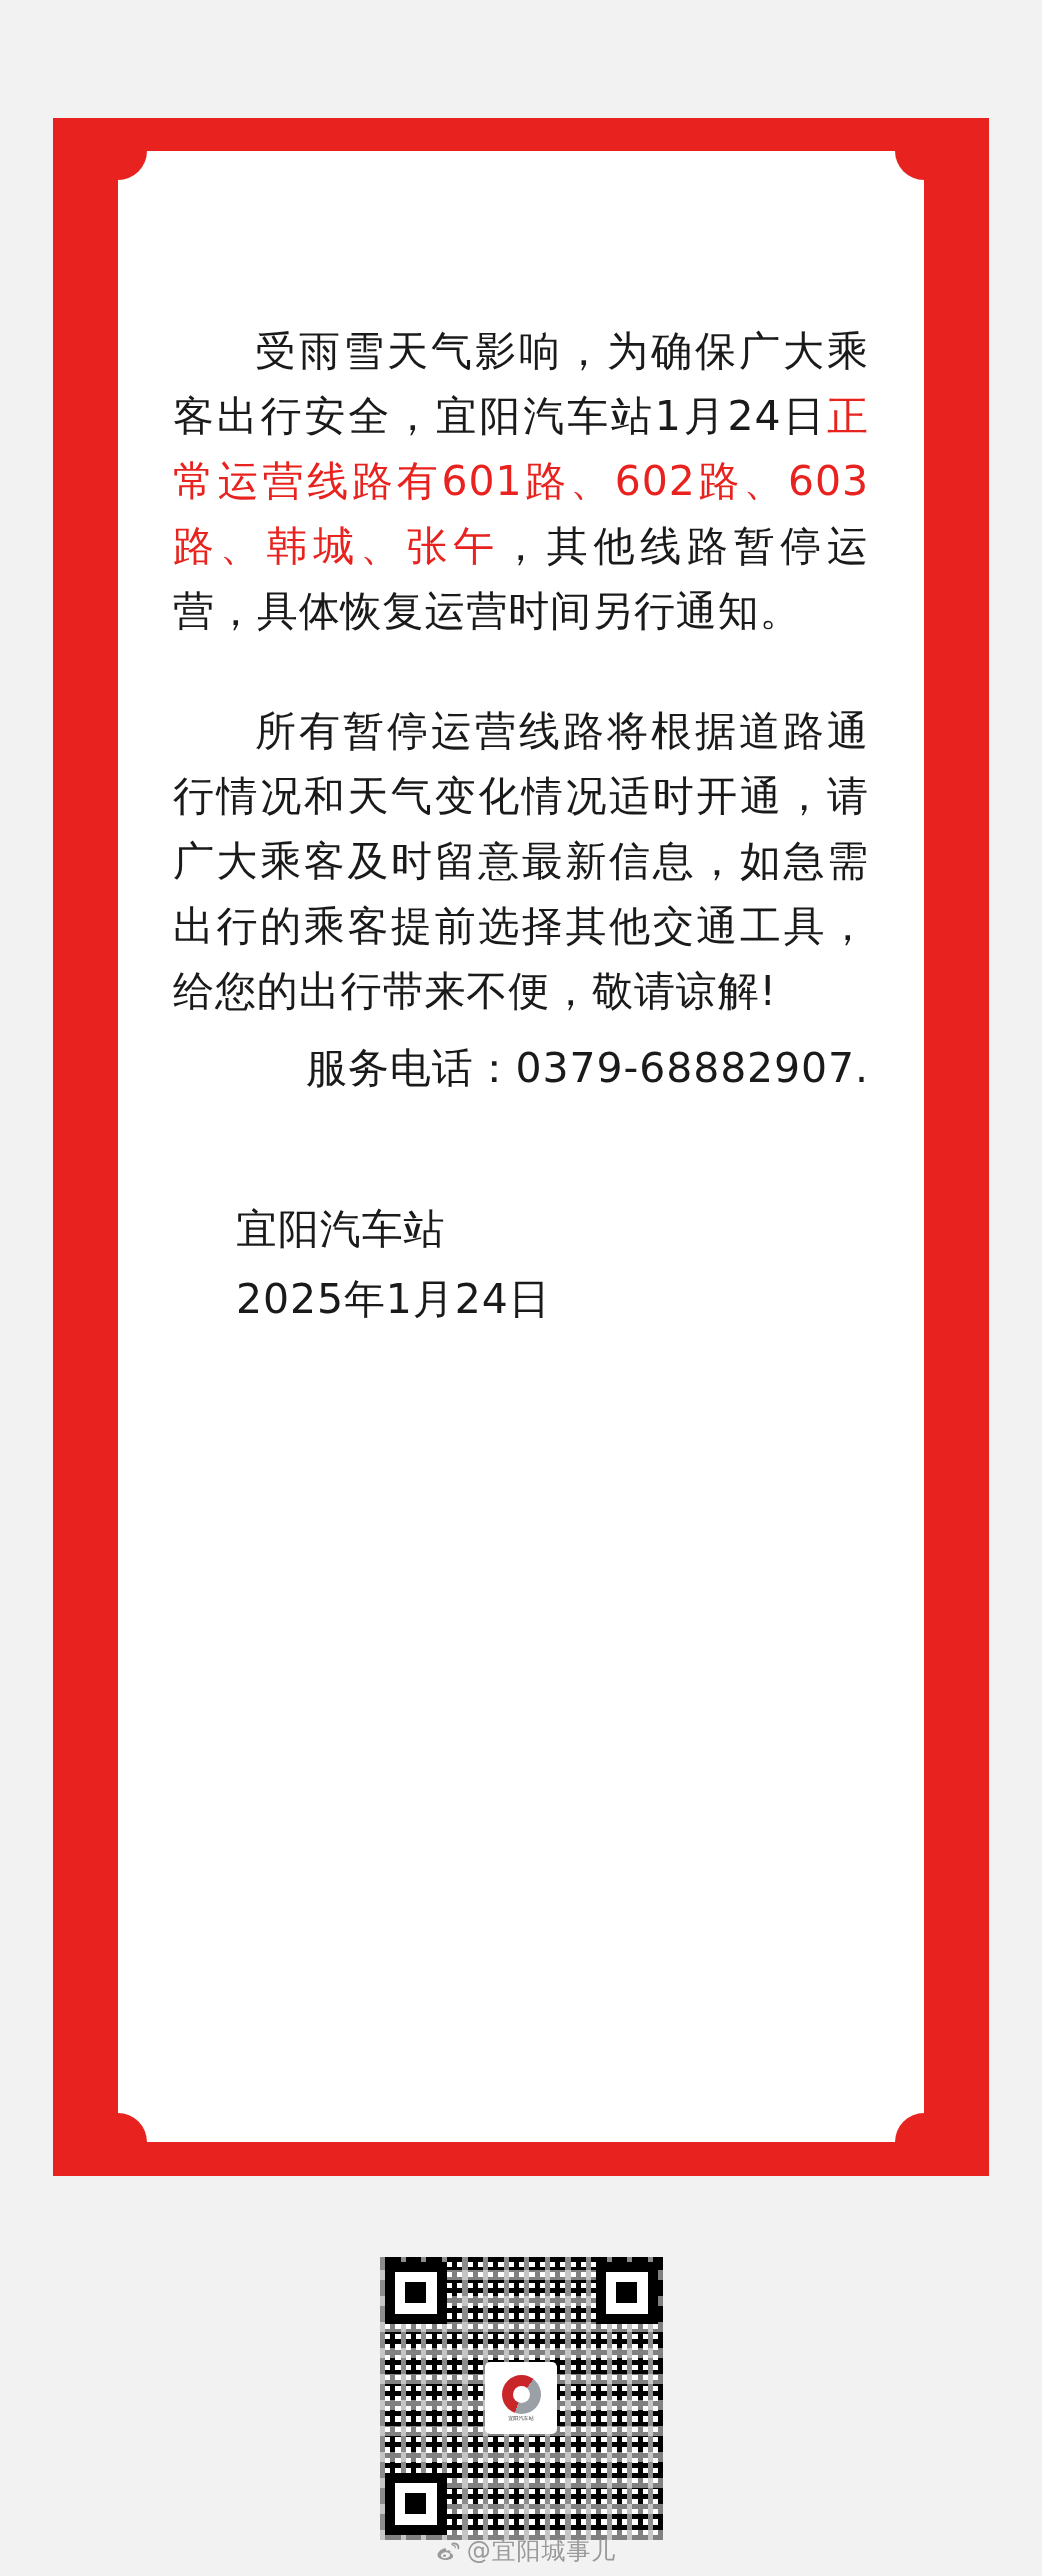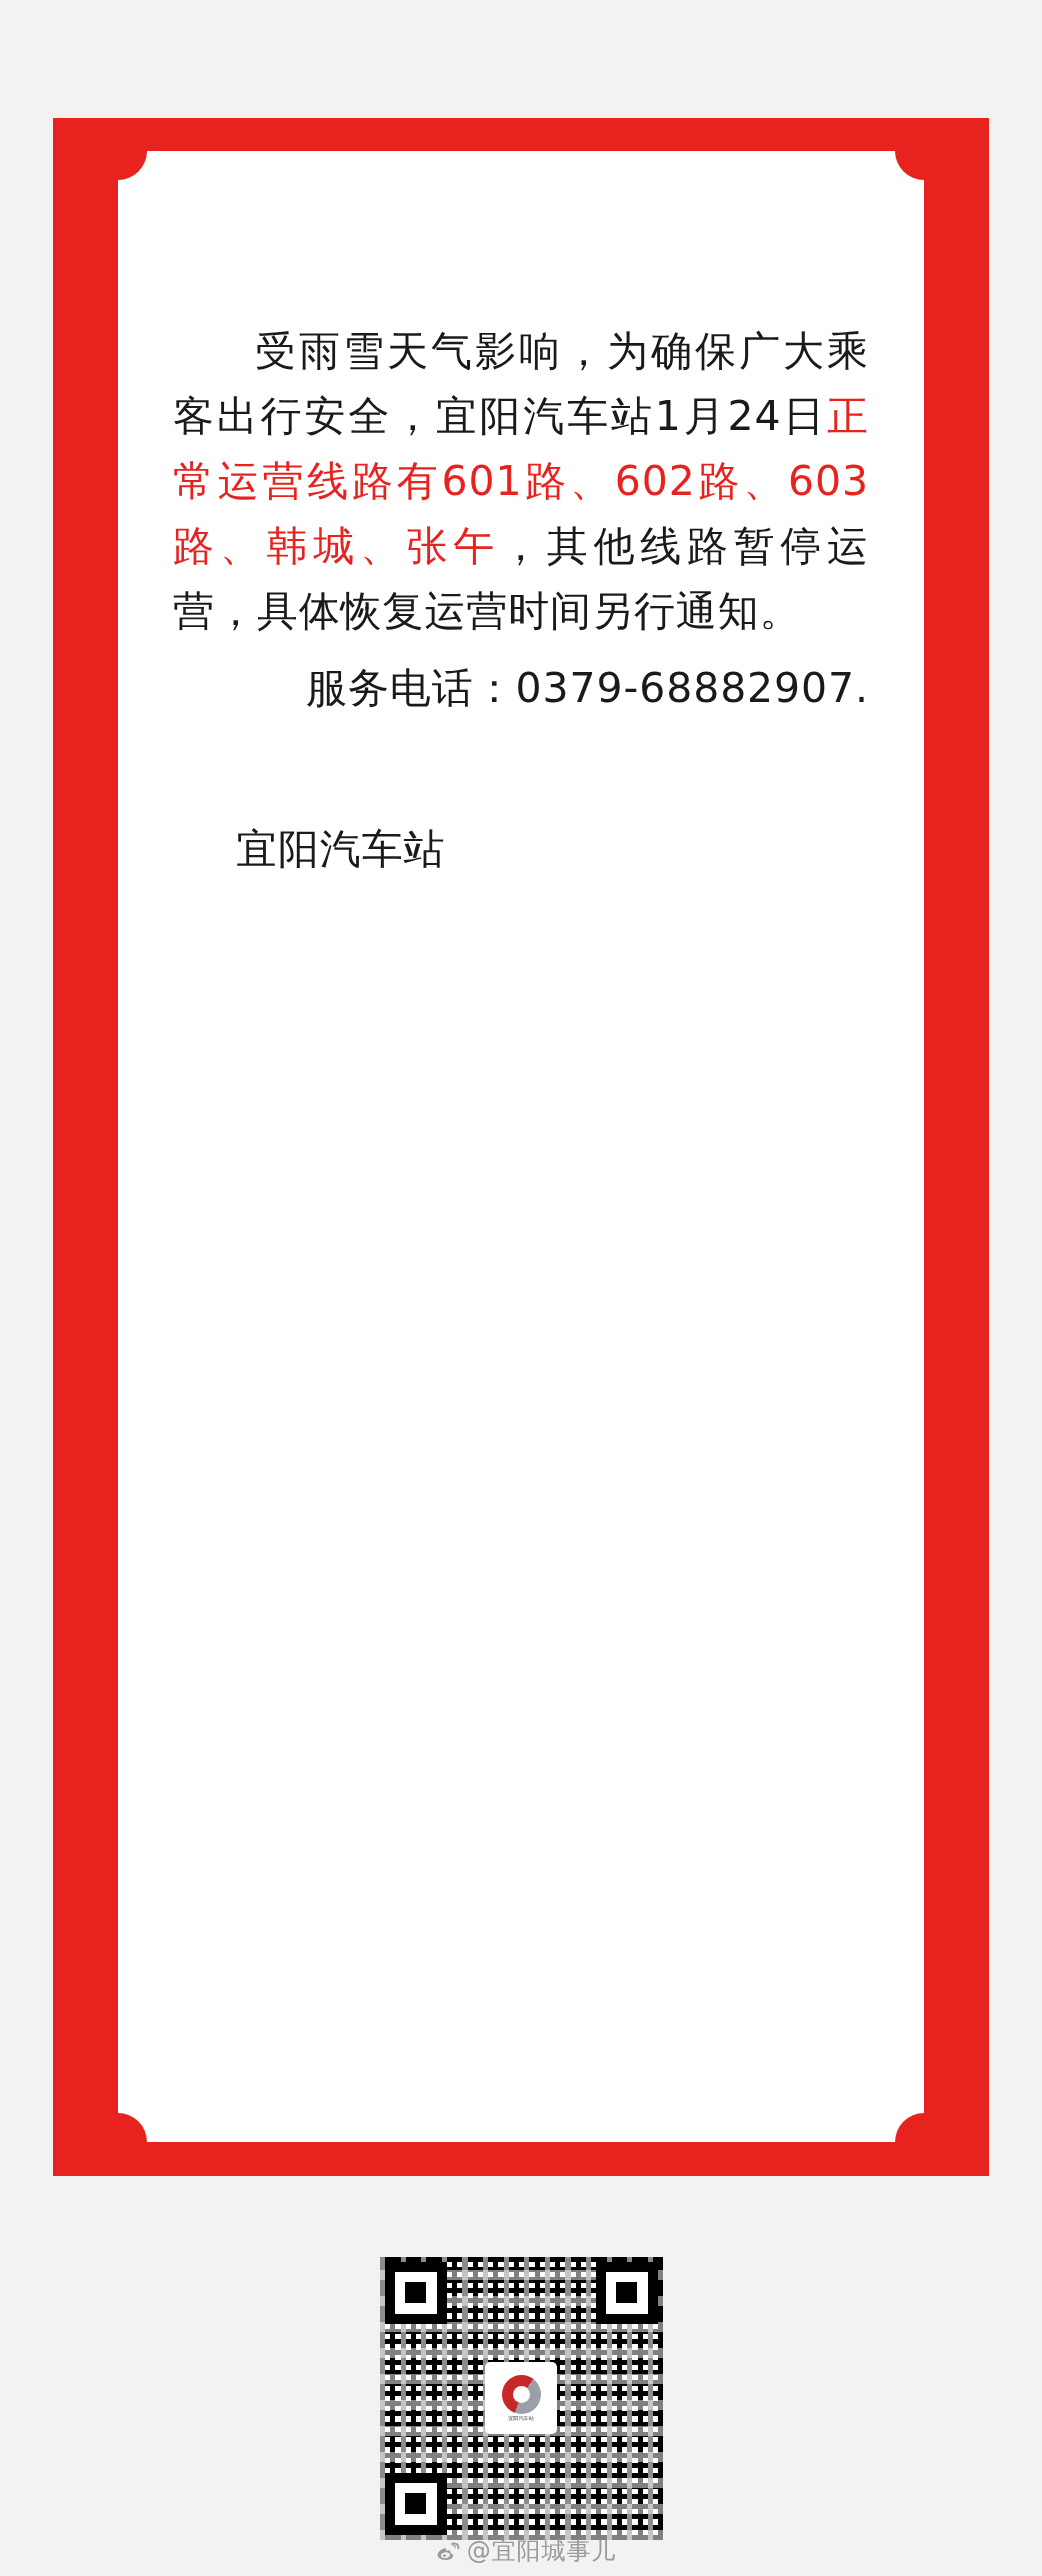--- a/index.html
+++ b/index.html
@@ -211,25 +211,27 @@
     <div class="card">
       <span class="notch tl"></span>
       <span class="notch tr"></span>
       <span class="notch bl"></span>
       <span class="notch br"></span>
 
       <div class="card-inner">
 
         <p class="para indent"><span>受雨雪天气影响，为确保广大乘客出行安全，宜阳汽车站1月24日</span><span class="hl">正常运营线路有601路、602路、603路、韩城、张午</span><span>，其他线路暂停运营，具体恢复运营时间另行通知。</span></p>
 
+        <p class="para second indent">所有暂停运营线路将根据道路通行情况和天气变化情况适时开通，请广大乘客及时留意最新信息，如急需出行的乘客提前选择其他交通工具，给您的出行带来不便，敬请谅解!</p>
 
         <p class="phone">服务电话：0379-68882907.</p>
 
         <div class="signature">
           <div>宜阳汽车站</div>
+          <div>2025年1月24日</div>
         </div>
 
       </div>
     </div>
   </div>
 
   <div class="qr-wrap">
     <div class="qr">
       <div class="qr-mask"></div>
     </div>

